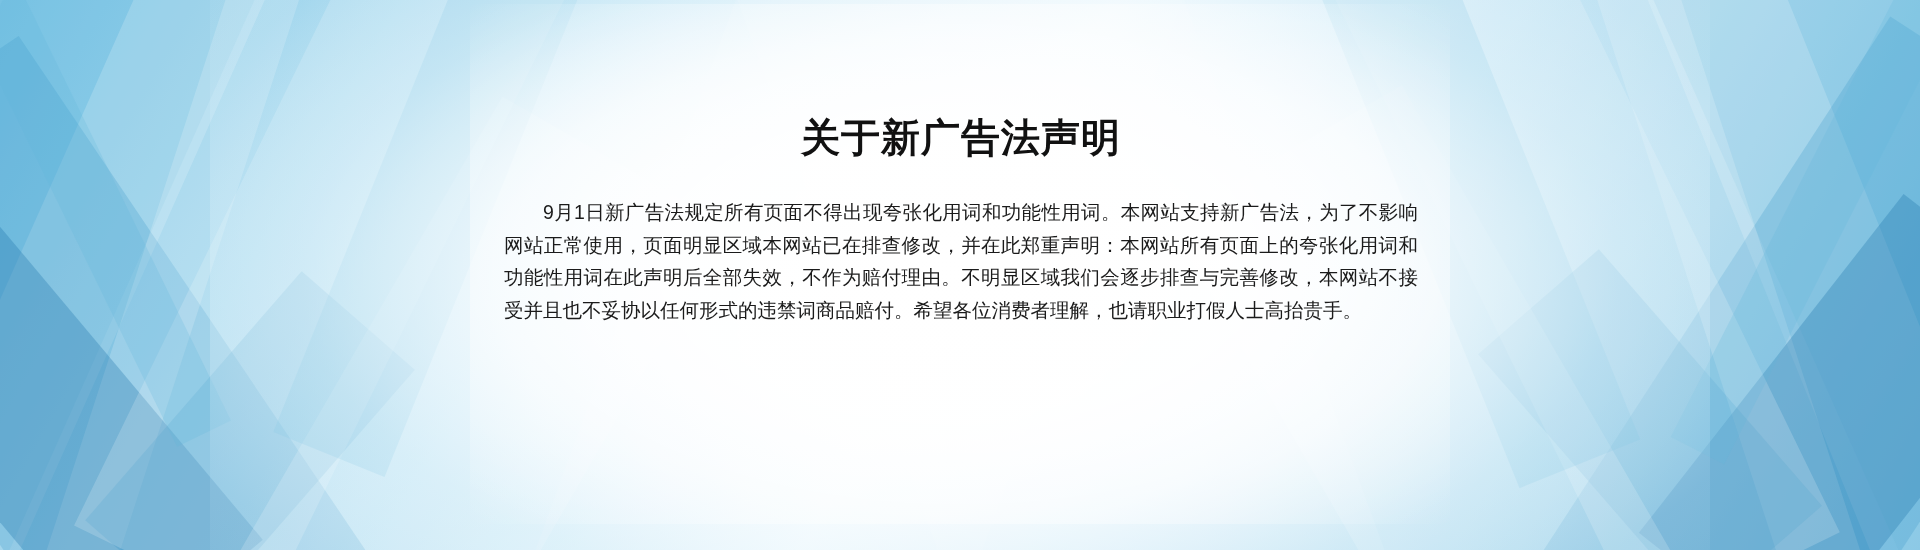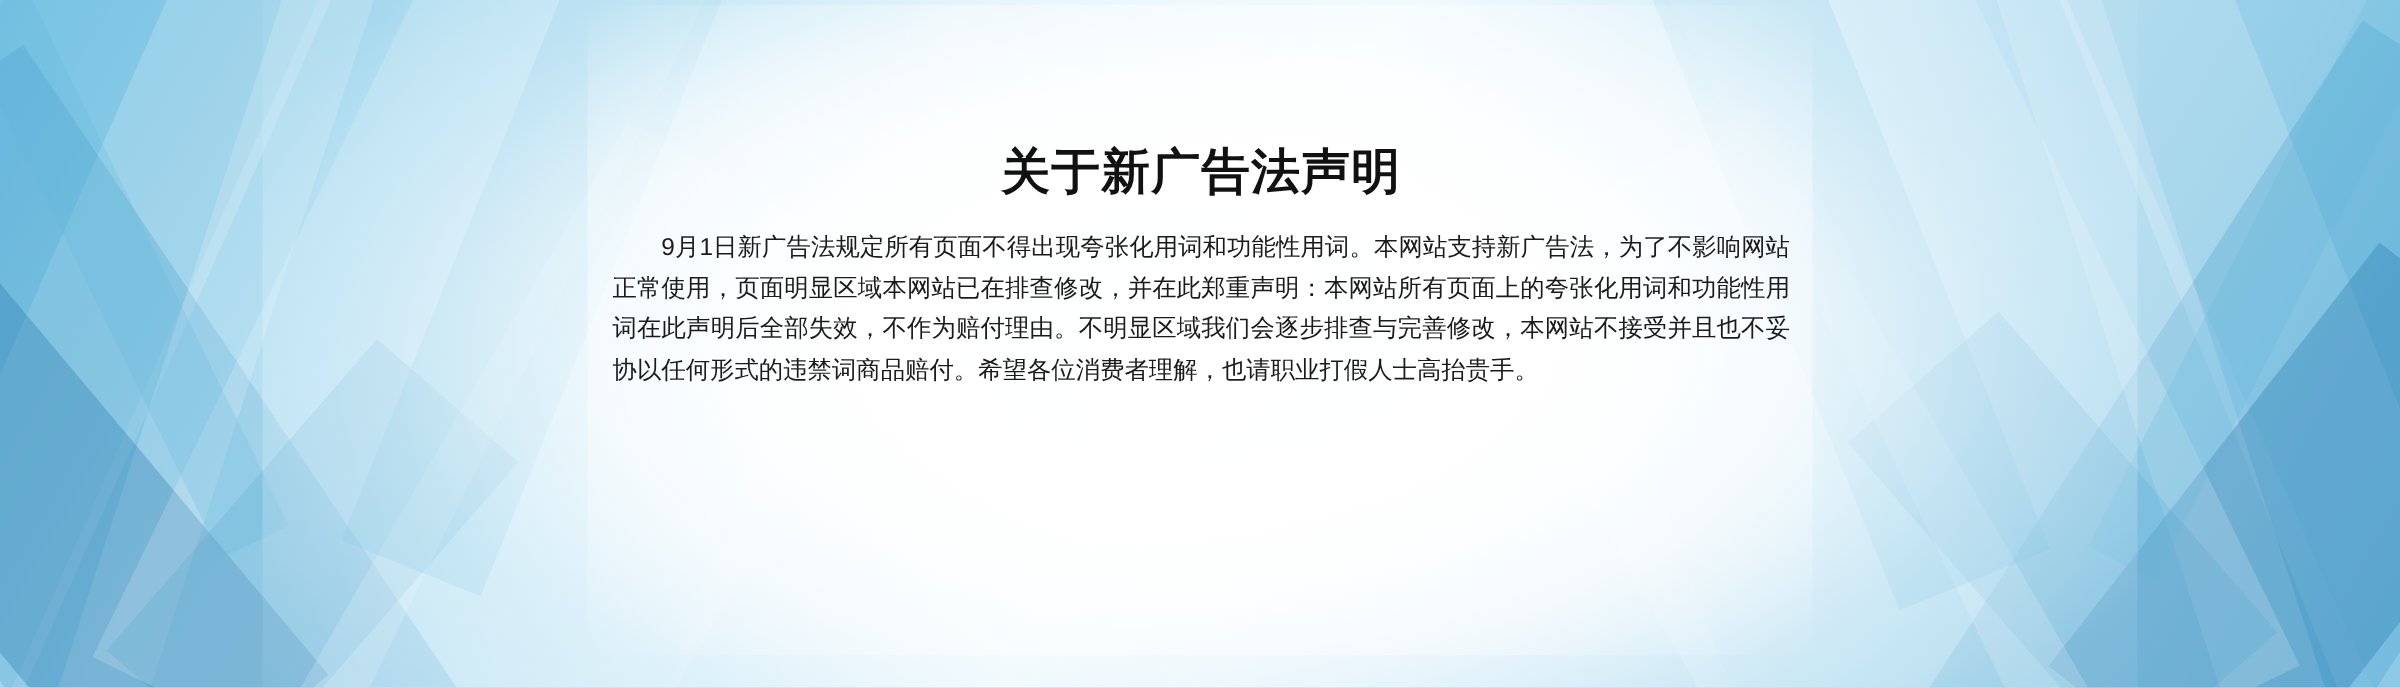--- a/index.html
+++ b/index.html
@@ -117,21 +117,21 @@
     top: 180px;
     left: 0;
     width: 946px;
     color: #1b1b1b;
     font-size: 19.5px;
     line-height: 32.5px;
     text-align: justify;
     text-justify: inter-ideograph;
   }
 
-  .para        { margin: 2px; }
+  .para        { margin: 16px; }
   .para.indent { text-indent: 2em; }
 </style>
 </head>
 <body>
 
 <div id="stage">
 
   <div class="bg-layer">
     <div class="shard s1  mid"></div>
     <div class="shard s2"></div>

